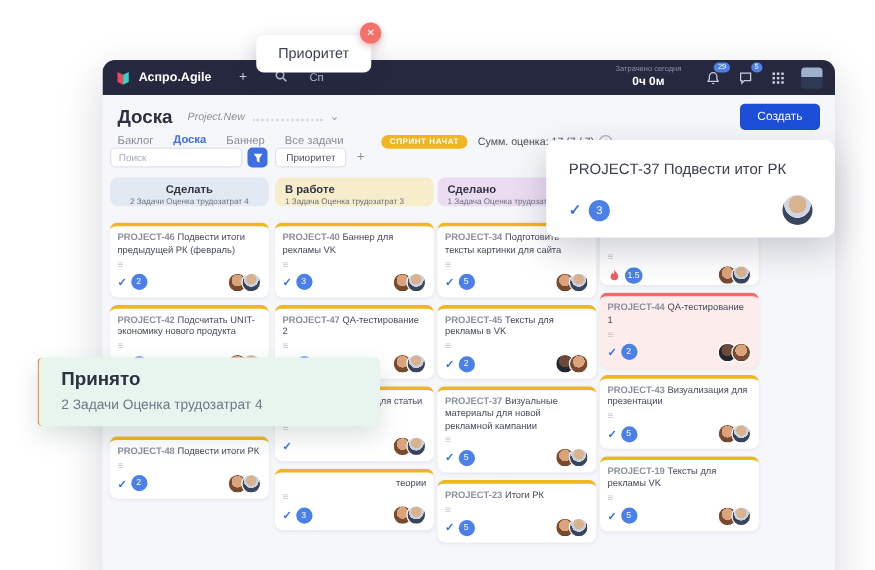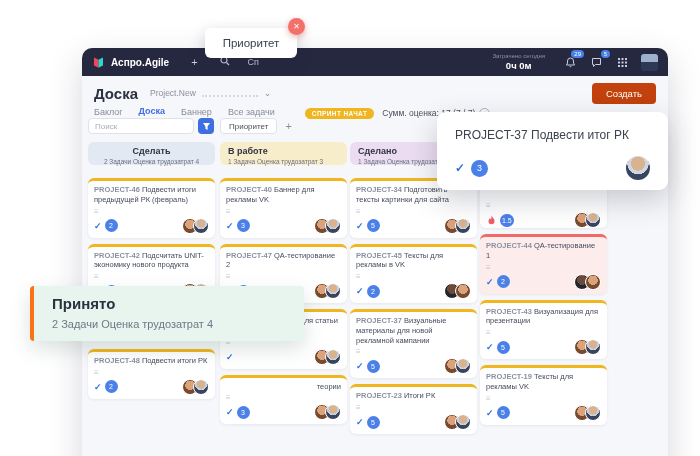--- a/index.html
+++ b/index.html
@@ -20,24 +20,24 @@
   .time .tl{font-size:6px;color:#8b90a6;}
   .time .tv{font-size:9.5px;color:#fff;font-weight:bold;margin-top:1px;}
   .ibtn{position:relative;width:14px;height:14px;display:flex;align-items:center;justify-content:center;}
   .cnt{position:absolute;top:-5px;right:-7px;background:#4a80e8;color:#fff;font-size:6px;
        border-radius:7px;padding:1px 3px;line-height:1;}
   .nav-av{width:17px;height:17px;border-radius:3px;background:linear-gradient(180deg,#9db1cc 0 45%,#2e3a55 46%);}
 
   
   .hrow{position:absolute;left:12px;top:34px;right:12px;height:22px;display:flex;align-items:center;}
   .ptitle{font-size:15px;font-weight:bold;color:#2b3140;}
-  .pname{font-size:8.5px;color:#8a8f9c;margin-left:12px;}
+  .pname{font-size:8.5px;color:#8a8f9c;margin-left:12px;font-style:italic;}
   .dots{width:56px;border-bottom:2px dotted #d5d8e0;margin-left:6px;margin-top:6px;}
   .chev{font-size:9px;color:#8a8f9c;margin-left:6px;}
-  .create{margin-left:auto;background:#c2410c;color:#fff;font-size:9.5px;border:none;
+  .create{margin-left:auto;background:#1d4ed8;color:#fff;font-size:9.5px;border:none;
           border-radius:4px;padding:5px 14px;cursor:pointer;}
 
   
   .trow{position:absolute;left:12px;top:58px;right:12px;height:14px;display:flex;align-items:center;}
   .tab{font-size:9px;color:#878d9c;margin-right:16px;padding-bottom:3px;}
   .tab.on{color:#3e6ee2;border-bottom:2px solid #3e6ee2;font-weight:bold;}
   .spill{background:#f0b61f;color:#fff;font-size:6.5px;font-weight:bold;letter-spacing:.4px;
          border-radius:8px;padding:2px 7px;margin-left:14px;}
   .ssum{font-size:8.5px;color:#4a4f5a;margin-left:8px;}
   .info{display:inline-block;width:9px;height:9px;border:1px solid #aab0bd;border-radius:50%;
@@ -96,21 +96,21 @@
           color:#fff;font-size:8px;display:flex;align-items:center;justify-content:center;
           box-shadow:0 2px 6px rgba(200,60,60,.4);}
   .popup{position:absolute;left:437px;top:112px;width:231px;height:78px;background:#fff;border-radius:9px;
          box-shadow:0 10px 28px rgba(30,35,60,.22);z-index:25;box-sizing:border-box;padding:16px 18px 12px;}
   .popup .pt{font-size:12px;color:#3b414e;}
   .popup .pf{display:flex;align-items:center;margin-top:14px;}
   .popup .chk{font-size:12px;margin-right:6px;}
   .popup .badge{min-width:17px;height:17px;border-radius:9px;font-size:9px;}
   .popup .pav{margin-left:auto;width:24px;height:24px;border-radius:50%;
               background:radial-gradient(circle at 50% 32%,#d9b28f 0 34%,#cfd6e2 35% 52%,#39455f 53%);}
-  .accept{position:absolute;left:30px;top:286px;width:274px;height:55px;background:#e7f5ee;border-left:4px solid #f97316;
+  .accept{position:absolute;left:30px;top:286px;width:274px;height:55px;background:#e7f5ee;border-left:1px solid #f97316;
           border-radius:4px;box-shadow:0 8px 20px rgba(40,80,60,.16);z-index:28;box-sizing:border-box;
           padding:9px 0 0 18px;}
   .accept .at{font-size:15px;font-weight:600;color:#2b3140;}
   .accept .as{font-size:11px;color:#707787;margin-top:6px;}
 </style>
 </head>
 <body>
 
 <div class="stage">
 

